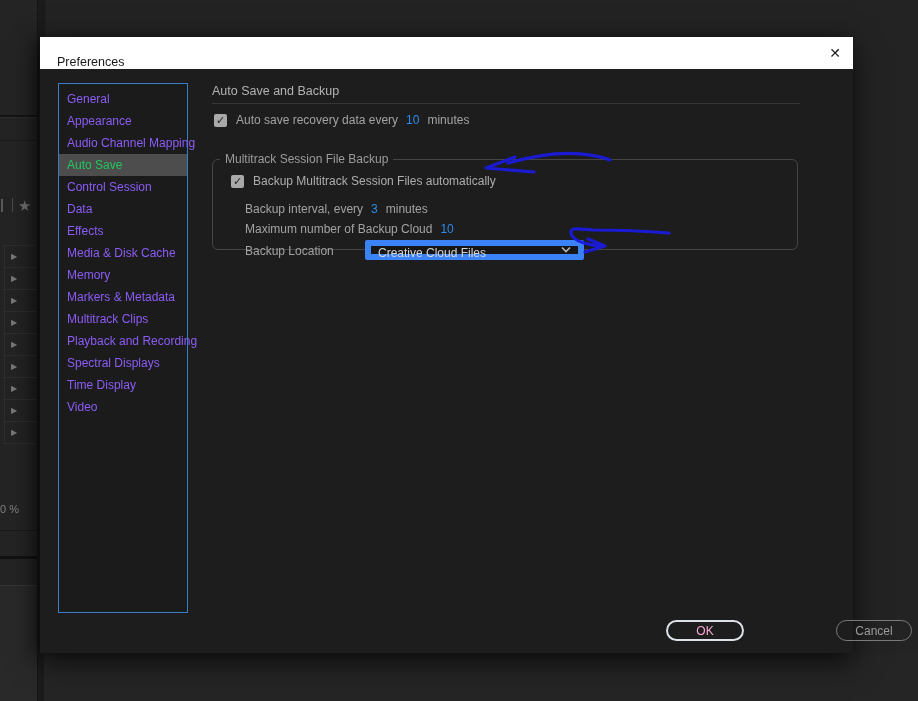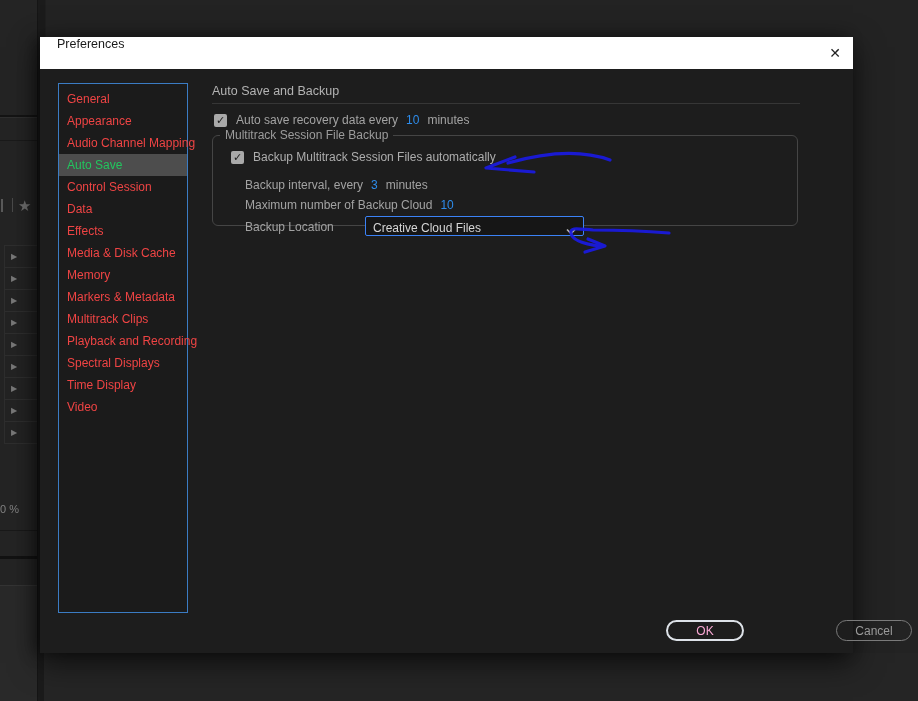--- a/index.html
+++ b/index.html
@@ -20,40 +20,40 @@
   .star{color:#6e6e6e;font-size:15px;margin-left:5px;line-height:1;}
   .track-box{position:absolute;left:4px;top:245px;width:34px;border-left:1px solid #2e2e2e;border-top:1px solid #2e2e2e;}
   .track-row{height:21px;border-bottom:1px solid #2e2e2e;background:#232323;display:flex;align-items:center;}
   .tri{color:#787878;font-size:8px;margin-left:6px;line-height:1;}
   .pct{position:absolute;left:0px;top:503px;color:#828282;font-size:11px;}
   .lower-panel{position:absolute;left:0;top:585px;width:37px;height:116px;background:#292929;border-top:1px solid #343434;}
 
   
   .dialog{position:absolute;left:40px;top:37px;width:813px;height:616px;background:#1d1d1d;
     box-shadow:0 10px 28px rgba(0,0,0,.6), -6px 0 14px rgba(0,0,0,.35);}
-  .titlebar{position:absolute;left:0;top:0;width:813px;height:32px;background:#ffffff;display:flex;align-items:flex-start;}
+  .titlebar{position:absolute;left:0;top:0;width:813px;height:32px;background:#ffffff;display:flex;align-items:flex-end;}
   .titlebar .title{color:#1a1a1a;font-size:12.5px;margin-left:17px;}
   .close-btn{position:absolute;right:8px;top:6px;width:20px;height:20px;display:flex;align-items:center;justify-content:center;color:#222;font-size:14px;cursor:pointer;}
 
   .side-list{position:absolute;left:18px;top:46px;width:130px;height:530px;background:#1b1b1b;border:1px solid #3b7cc4;box-sizing:border-box;padding-top:4px;}
-  .side-item{height:22px;line-height:22px;padding-left:8px;font-size:12px;color:#ef4444;white-space:nowrap;}
+  .side-item{height:22px;line-height:22px;padding-left:8px;font-size:12px;color:#8b5cf6;white-space:nowrap;}
   .side-item.selected{background:#4d4d4d;color:#22c55e;}
 
   .panel-heading{position:absolute;left:172px;top:47px;font-size:12.5px;color:#b3b3b3;}
   .heading-rule{position:absolute;left:172px;top:66px;width:588px;height:1px;background:#4a4a4a;opacity:.55;}
 
   .row{position:absolute;display:flex;align-items:center;font-size:12px;color:#a3a3a3;}
   .checkbox{width:13px;height:13px;border-radius:2px;background:#a9a9a9;color:#1d1d1d;font-size:11px;line-height:13px;text-align:center;font-weight:bold;flex:0 0 auto;}
   .blue-num{color:#2d8ceb;margin:0 8px;}
   .gap9{margin-left:9px;}
 
-  .groupbox{position:absolute;left:172px;top:98px;width:586px;height:91px;border:1px solid #454545;border-radius:6px;box-sizing:border-box;}
+  .groupbox{position:absolute;left:172px;top:122px;width:586px;height:91px;border:1px solid #454545;border-radius:6px;box-sizing:border-box;}
   .legend{position:absolute;left:7px;top:-8px;background:#1d1d1d;padding:0 5px;font-size:12px;color:#9c9c9c;white-space:nowrap;}
 
-  .dropdown{position:absolute;left:120px;top:-4px;width:219px;height:20px;background:#161616;border:1px solid #3b82f6;border-radius:2px;box-sizing:border-box;display:flex;align-items:flex-end;cursor:pointer;}
+  .dropdown{position:absolute;left:120px;top:-4px;width:219px;height:20px;background:#161616;border:6px solid #3b82f6;border-radius:2px;box-sizing:border-box;display:flex;align-items:flex-start;cursor:pointer;}
   .dropdown .dd-text{color:#d6d6d6;font-size:12px;margin-left:7px;flex:1;}
   .dropdown svg{margin-right:7px;}
 
   .btn{position:absolute;height:21px;border-radius:11px;display:flex;align-items:center;justify-content:center;font-size:12px;box-sizing:border-box;cursor:pointer;background:transparent;}
   .btn-ok{left:626px;top:583px;width:78px;border:2px solid #dde2e8;color:#f9a8d4;}
   .btn-cancel{left:756px;top:583px;width:76px;border:1.5px solid #7a7a7a;color:#9a9a9a;margin-left:40px;}
 
   .annotations{position:absolute;left:0;top:0;width:918px;height:701px;pointer-events:none;}
 </style>
 </head>

